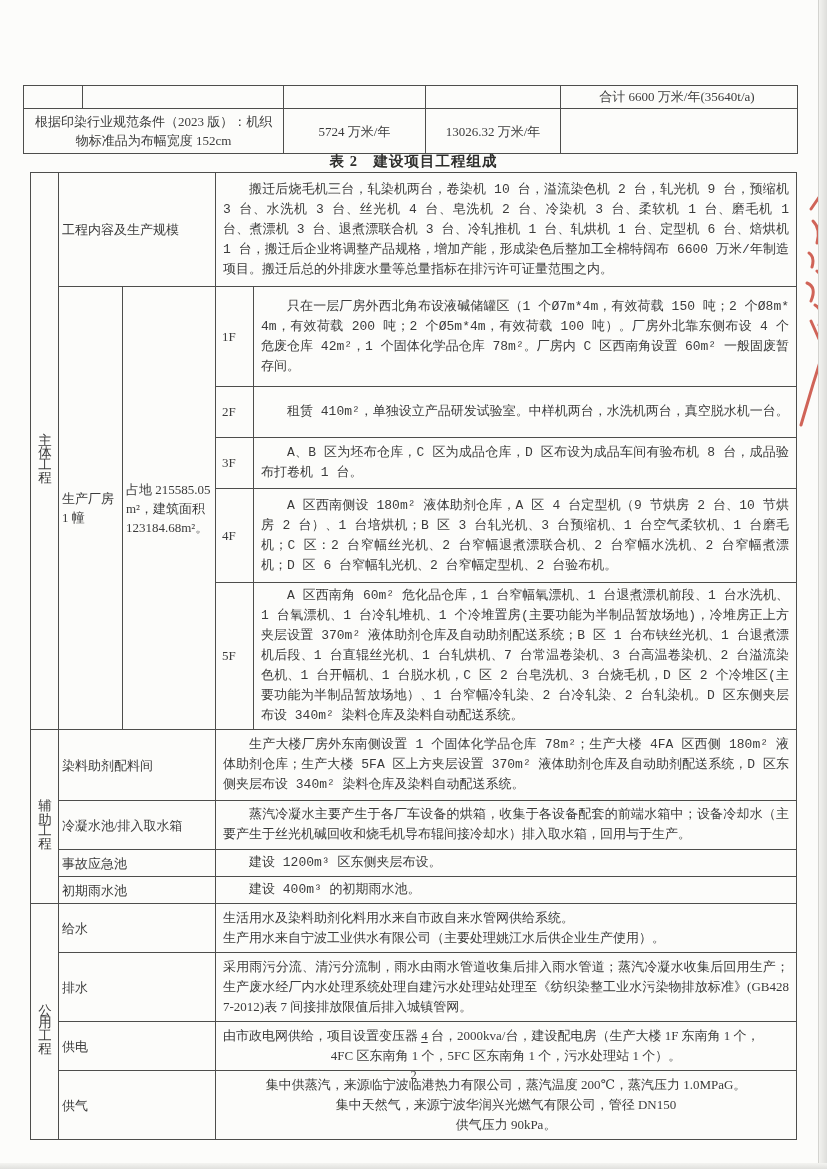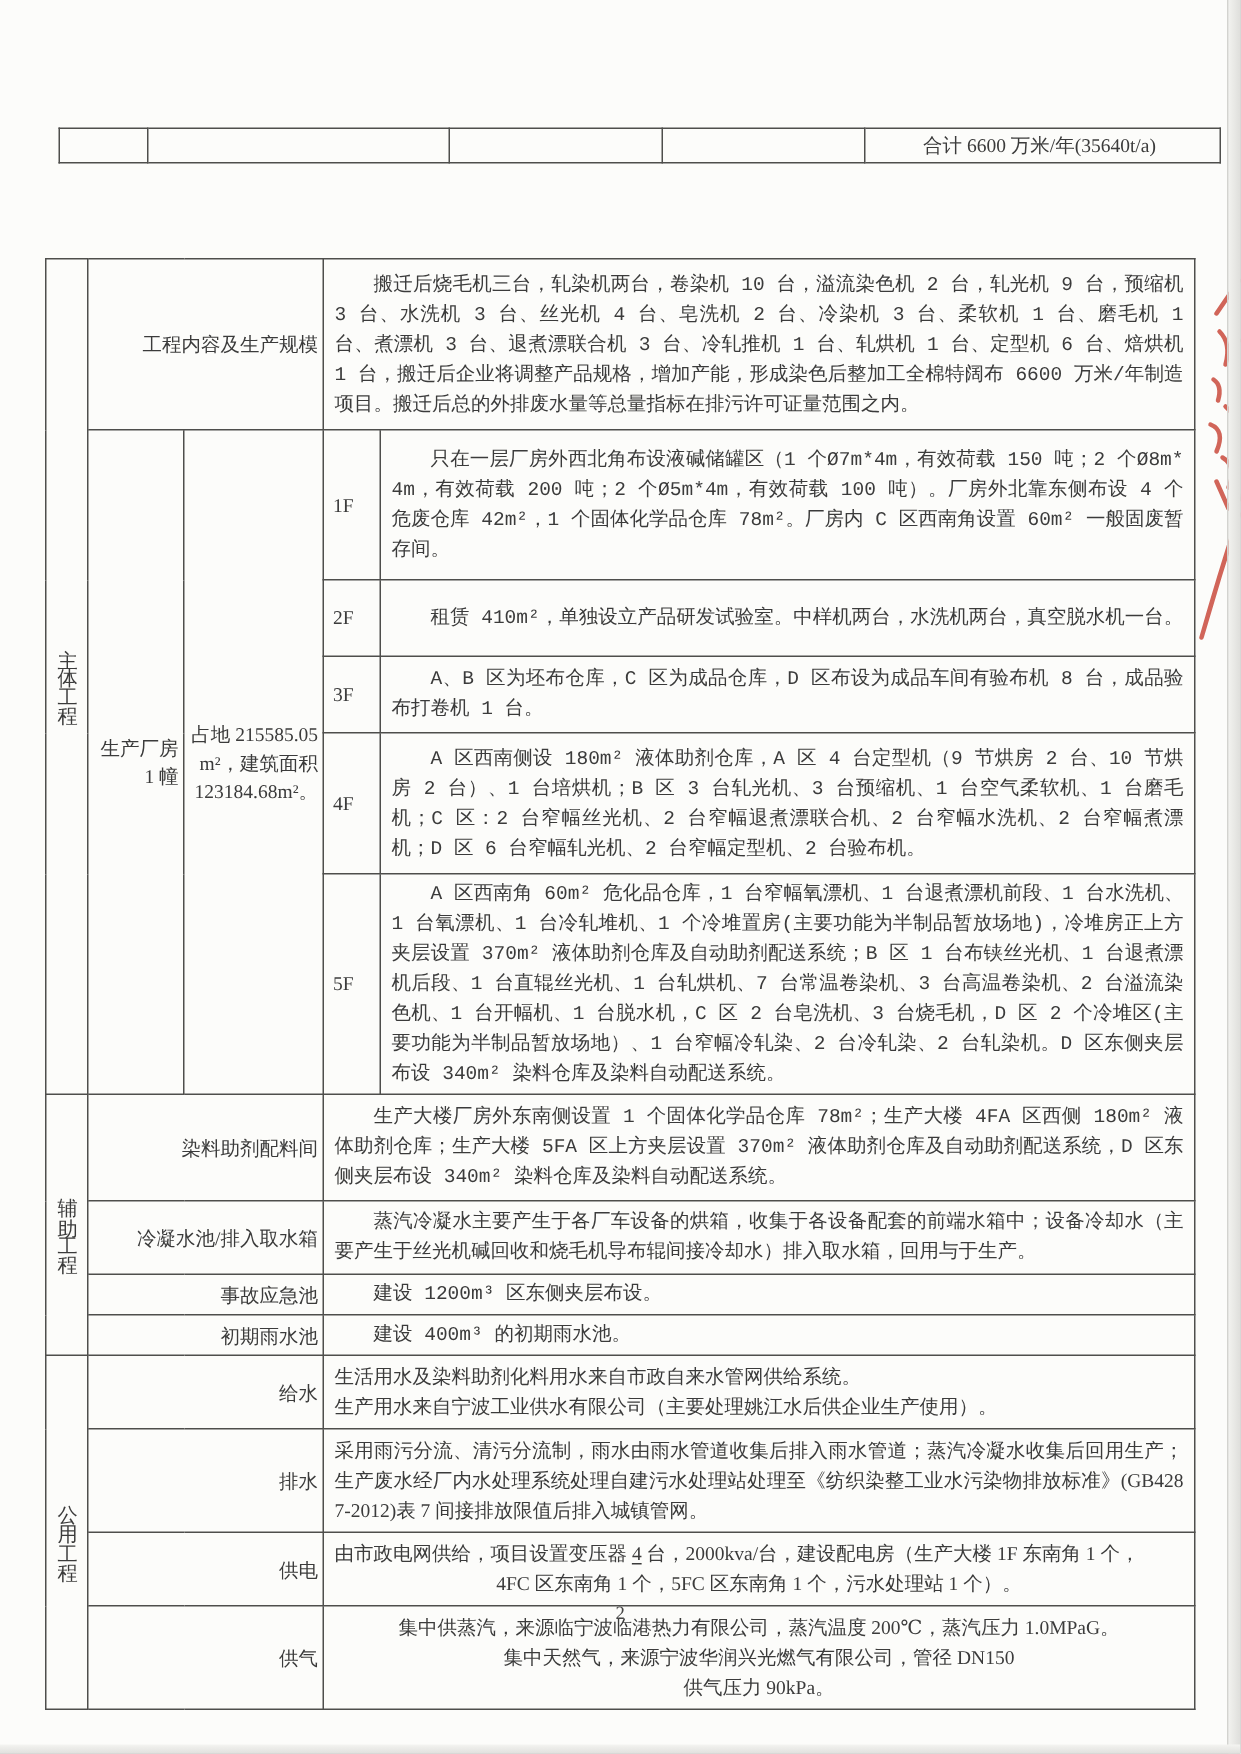--- a/index.html
+++ b/index.html
@@ -29,35 +29,35 @@
   td{
     border:1px solid #4e4e4c;
     font-size:13px;
     color:#3b3b3b;
     padding:2px 6px;
     vertical-align:middle;
     word-break:break-all;
     overflow:hidden;
   }
   
-  .t-top{position:absolute;left:23px;top:85px;width:774px;margin-left:16px;}
+  .t-top{position:absolute;left:23px;top:85px;width:774px;}
   .t-top td{text-align:center;}
   .t-top .r1 td{height:17px;text-align:right;padding-right:10px;}
   .t-top .r2 td{height:40px;line-height:19px;}
   .t-top .r1 .cell-total{text-align:center;}
   
   .tbl2-title{
     position:absolute;left:0;top:152px;width:100%;
     text-align:center;font-size:14.5px;font-weight:bold;color:#2e2e2c;
     letter-spacing:1px;
   }
   
   .t-main{position:absolute;left:30px;top:172px;width:767px;}
   .t-main td{line-height:20px;}
-  .t-main td.lab{text-align:right;line-height:19px;padding:2px 3px;}
+  .t-main td.lab{text-align:left;line-height:19px;padding:2px 3px;}
   .t-main td.flo{text-align:left;}
   .t-main td.con{text-align:justify;padding:3px 7px;}
   .t-main td.con .ind{text-indent:2em;font-family:Liberation Mono, monospace;}
   .t-main td.con .ctr{text-align:center;text-indent:0;}
   .vert{
     text-align:center;padding:0;
   }
   .vert span{
     writing-mode:vertical-lr;
     text-orientation:upright;
@@ -91,23 +91,30 @@
         <col style="width:237px">
       </colgroup>
     <tbody>
         <tr class="r1">
       <td></td>
       <td></td>
       <td></td>
       <td></td>
       <td class="cell-total">合计 6600 万米/年(35640t/a)</td>
     </tr>
+    <tr class="r2">
+      <td colspan="2">根据印染行业规范条件（2023 版）：机织物标准品为布幅宽度 152cm</td>
+      <td>5724 万米/年</td>
+      <td>13026.32 万米/年</td>
+      <td></td>
+    </tr>
   </tbody>
     </table>
 
+  <div class="tbl2-title">表 2　建设项目工程组成</div>
 
   <table class="t-main">
     <colgroup>
         <col style="width:28px">
         <col style="width:64px">
         <col style="width:93px">
         <col style="width:38px">
         <col>
       </colgroup>
 

